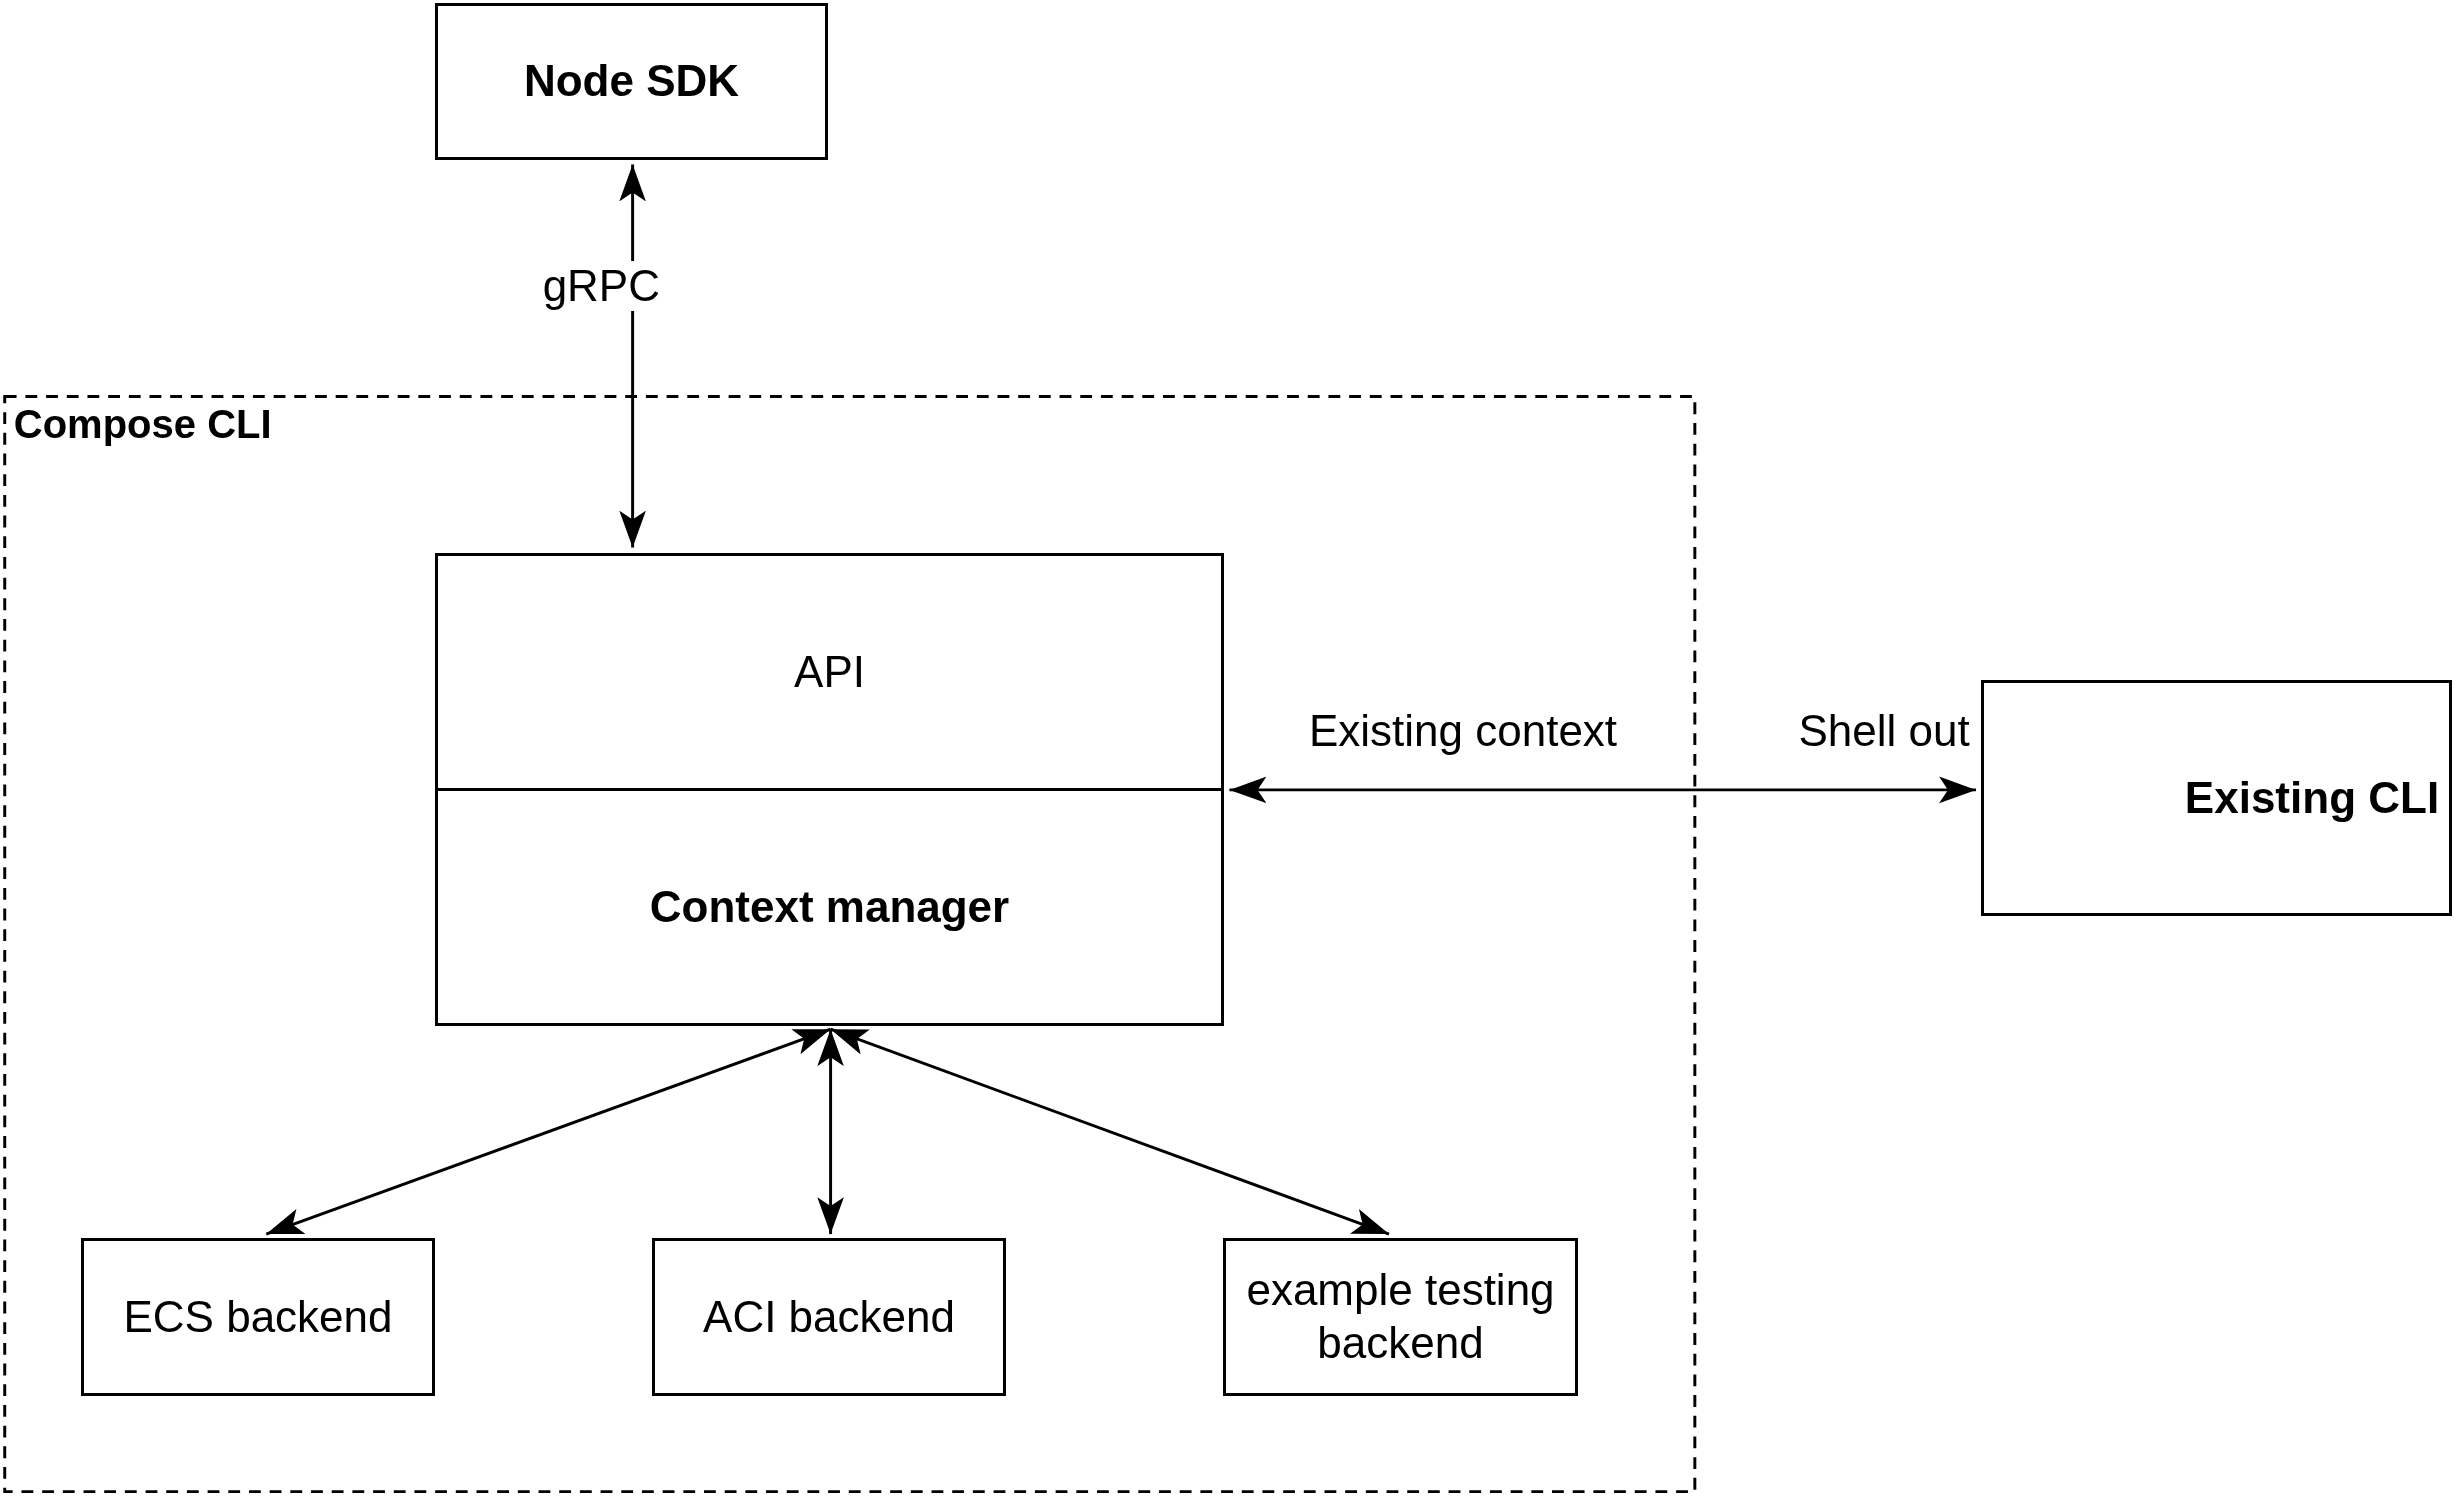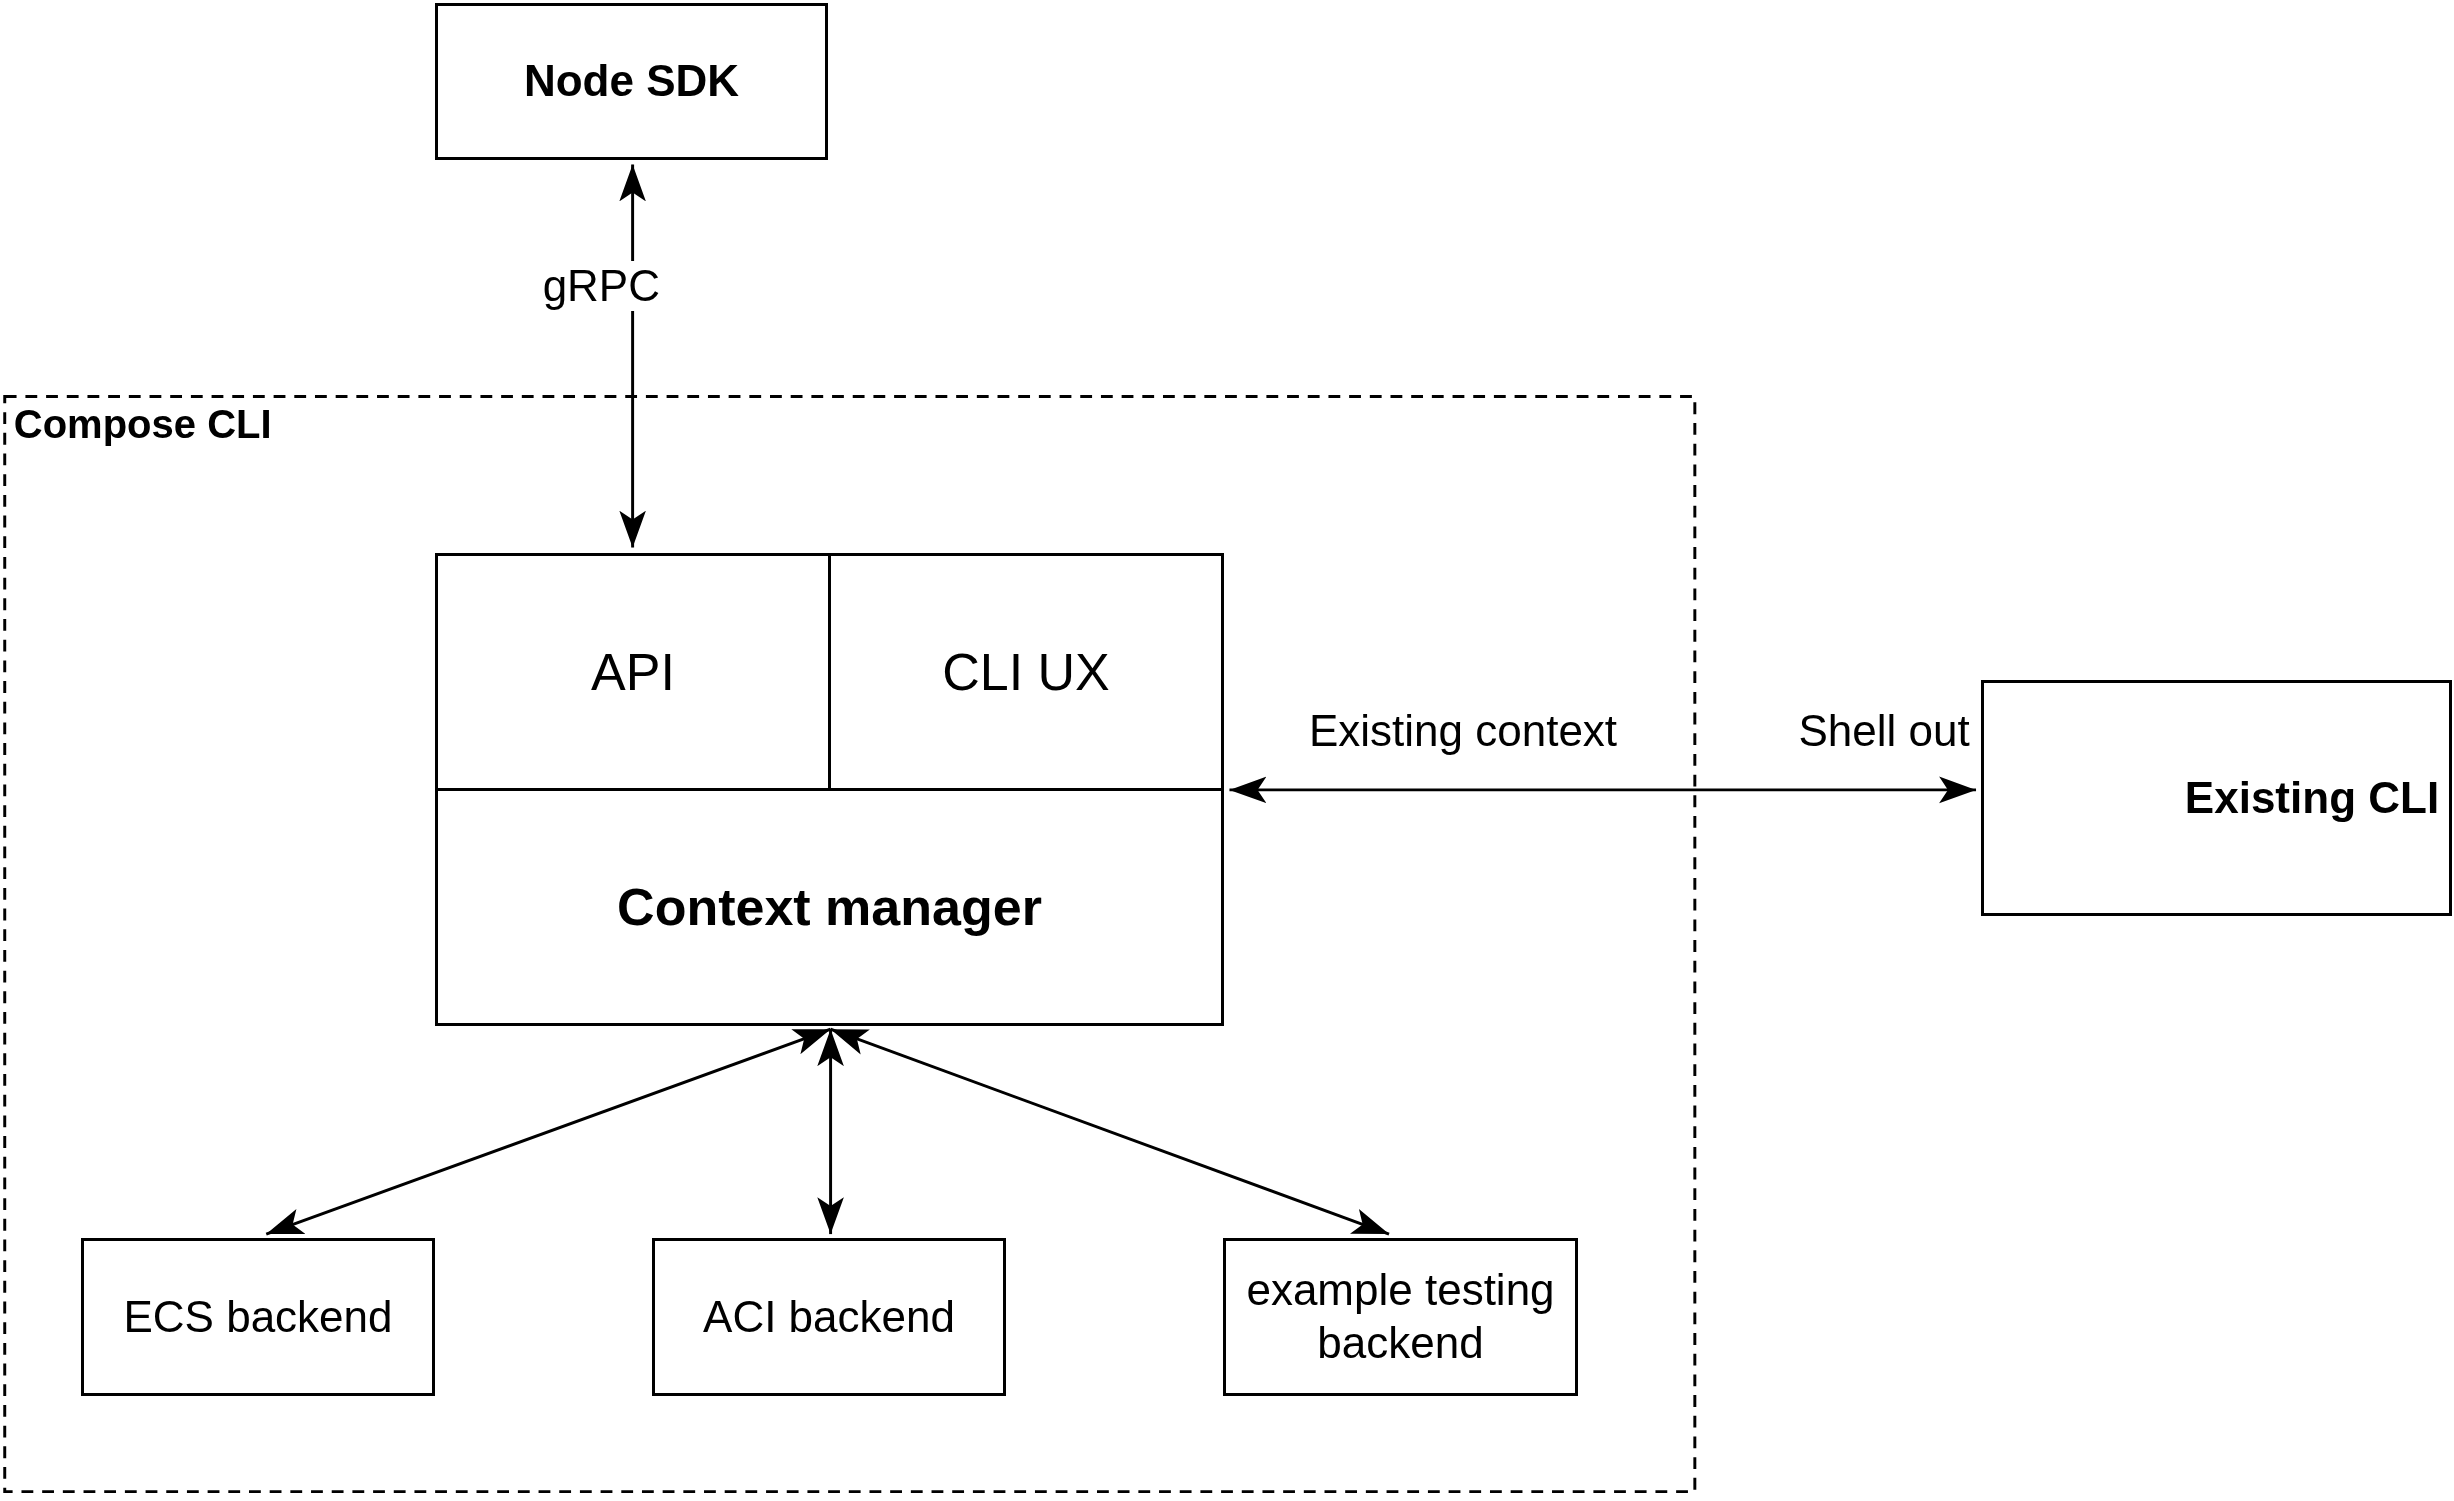--- a/index.html
+++ b/index.html
@@ -48,21 +48,21 @@
     background: #ffffff;
     display: flex;
     flex-direction: column;
     z-index: 2;
   }
   .stack-row {
     flex: 1;
     display: flex;
     align-items: center;
     justify-content: center;
-    font-size: 52px;
+    font-size: 44px;
     text-align: center;
   }
   .stack-row + .stack-row { border-top: 3.9px solid #000000; font-weight: bold; }
   .stack-cell {
     flex: 1;
     height: 100%;
     display: flex;
     align-items: center;
     justify-content: center;
   }
@@ -118,23 +118,20 @@
     <span>Node SDK</span>
   </div>
 
   <div class="group-label">Compose CLI</div>
 
   <div class="stack">
     <div class="stack-row">
       <div class="stack-cell">
         <span>API</span>
       </div>
-      <div class="stack-cell">
-        <span>CLI UX</span>
-      </div>
     </div>
     <div class="stack-row">
       <span>Context manager</span>
     </div>
   </div>
 
   <div class="box aci-backend">
     <span>ACI backend</span>
   </div>
   <div class="box ecs-backend">

